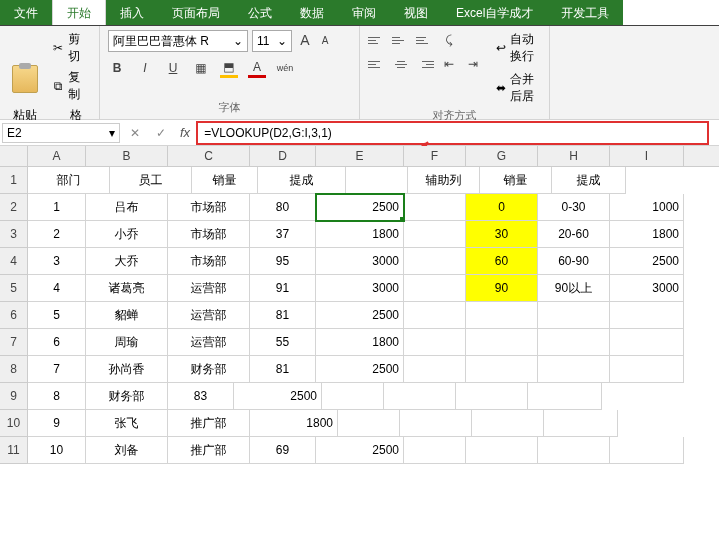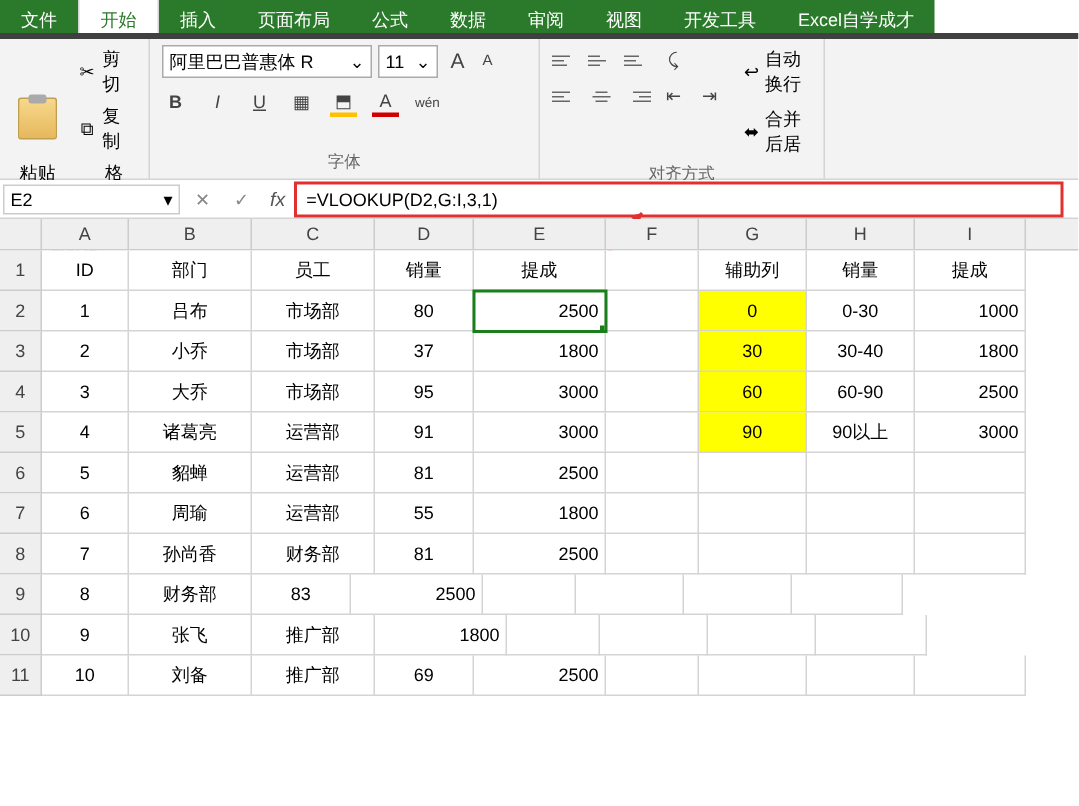--- a/index.html
+++ b/index.html
@@ -1,17 +1,17 @@
 <!DOCTYPE html>
 <html><head>
 <meta charset="utf-8">
 <style>
 *{box-sizing:border-box;margin:0;padding:0;font-family:"Microsoft YaHei",Arial,sans-serif;font-size:12px;user-select:none}
 body{background:#fff;overflow:hidden}
-.tabs{background:#fff;display:flex;height:26px;border-bottom:4px solid #404040}
+.tabs{background:#fff;display:flex;height:26px;border-bottom:1px solid #404040}
 .tab{padding:5px 14px;color:#fff;background:#2b7a2b;cursor:pointer}
 .tab.active{background:#fff;color:#2b7a2b;border-left:1px solid #d4d4d4;border-right:1px solid #d4d4d4}
 .menu-tab{padding:5px 14px;background:#2b7a2b;color:#fff;cursor:pointer}
 .ribbon{background:#f3f3f3;height:94px;display:flex;border-bottom:1px solid #d4d4d4}
 .group{border-right:1px solid #d4d4d4;padding:4px 8px 0;display:flex;flex-direction:column;justify-content:space-between}
 .group-label{font-size:11px;text-align:center;color:#666;padding:2px 0 4px}
 .clip{width:100px}
 .clip-row{display:flex;gap:4px;align-items:center}
 .paste{display:flex;flex-direction:column;align-items:center;gap:14px;padding:2px 4px}
 .paste-ic{width:26px;height:28px;background:linear-gradient(#f7d88c,#e6b85c);border:1px solid #c0a050;border-radius:2px;position:relative}
@@ -65,22 +65,22 @@
 
 <div class="tabs">
   <div class="menu-tab">文件</div>
   <div class="tab active">开始</div>
   <div class="tab">插入</div>
   <div class="tab">页面布局</div>
   <div class="tab">公式</div>
   <div class="tab">数据</div>
   <div class="tab">审阅</div>
   <div class="tab">视图</div>
+  <div class="tab">Excel自学成才</div>
   <div class="tab">开发工具</div>
-  <div class="tab">Excel自学成才</div>
 </div>
 
 <div class="ribbon">
   <div class="group clip">
     <div class="clip-row">
       <div class="paste">
         <div class="paste-ic"></div>
         <span>粘贴</span>
       </div>
       <div class="clip-btns">
@@ -218,21 +218,20 @@
     <div class="ch cd">D</div>
     <div class="ch ce" style="text-align:center">E</div>
     <div class="ch cf">F</div>
     <div class="ch cg">G</div>
     <div class="ch chh">H</div>
     <div class="ch ci" style="text-align:center">I</div>
   </div>
   <div id="rows">
       <div class="row hdr" style="height:27px">
         <div class="rh">1</div>
-        <div class="cell ca" style="justify-content:center">ID</div>
         <div class="cell cc" style="justify-content:center">部门</div>
         <div class="cell cb" style="justify-content:center">员工</div>
         <div class="cell cd" style="justify-content:center">销量</div>
         <div class="cell ce" style="justify-content:center">提成</div>
         <div class="cell cf" style="justify-content:center"></div>
         <div class="cell cg yel" style="justify-content:center">辅助列</div>
         <div class="cell chh" style="justify-content:center">销量</div>
         <div class="cell ci" style="justify-content:center">提成</div>
       </div>
       <div class="row" style="height:27px">
@@ -249,21 +248,21 @@
       </div>
       <div class="row" style="height:27px">
         <div class="rh">3</div>
         <div class="cell ca">2</div>
         <div class="cell cb">小乔</div>
         <div class="cell cc">市场部</div>
         <div class="cell cd">37</div>
         <div class="cell ce">1800</div>
         <div class="cell cf"></div>
         <div class="cell cg yel">30</div>
-        <div class="cell chh">30-40</div>
+        <div class="cell chh">20-60</div>
         <div class="cell ci">1800</div>
       </div>
       <div class="row" style="height:27px">
         <div class="rh">4</div>
         <div class="cell ca">3</div>
         <div class="cell cb">大乔</div>
         <div class="cell cc">市场部</div>
         <div class="cell cd">95</div>
         <div class="cell ce">3000</div>
         <div class="cell cf"></div>

